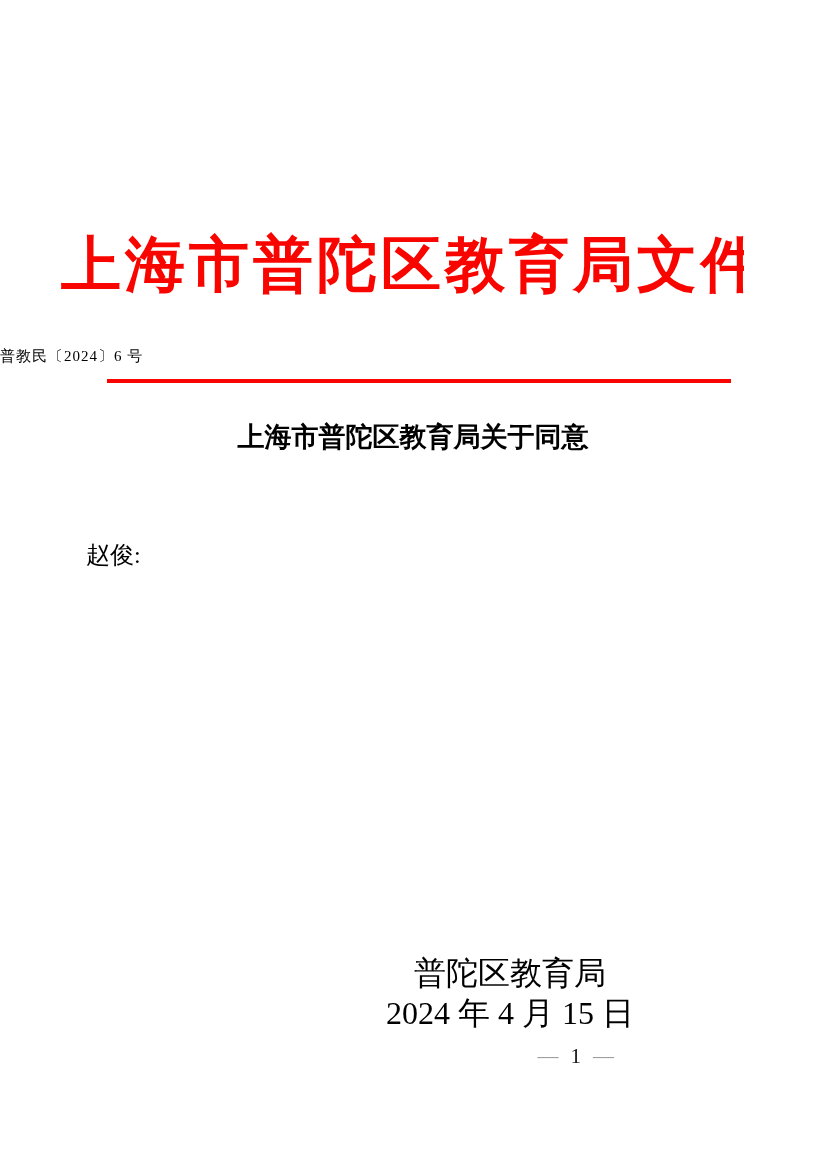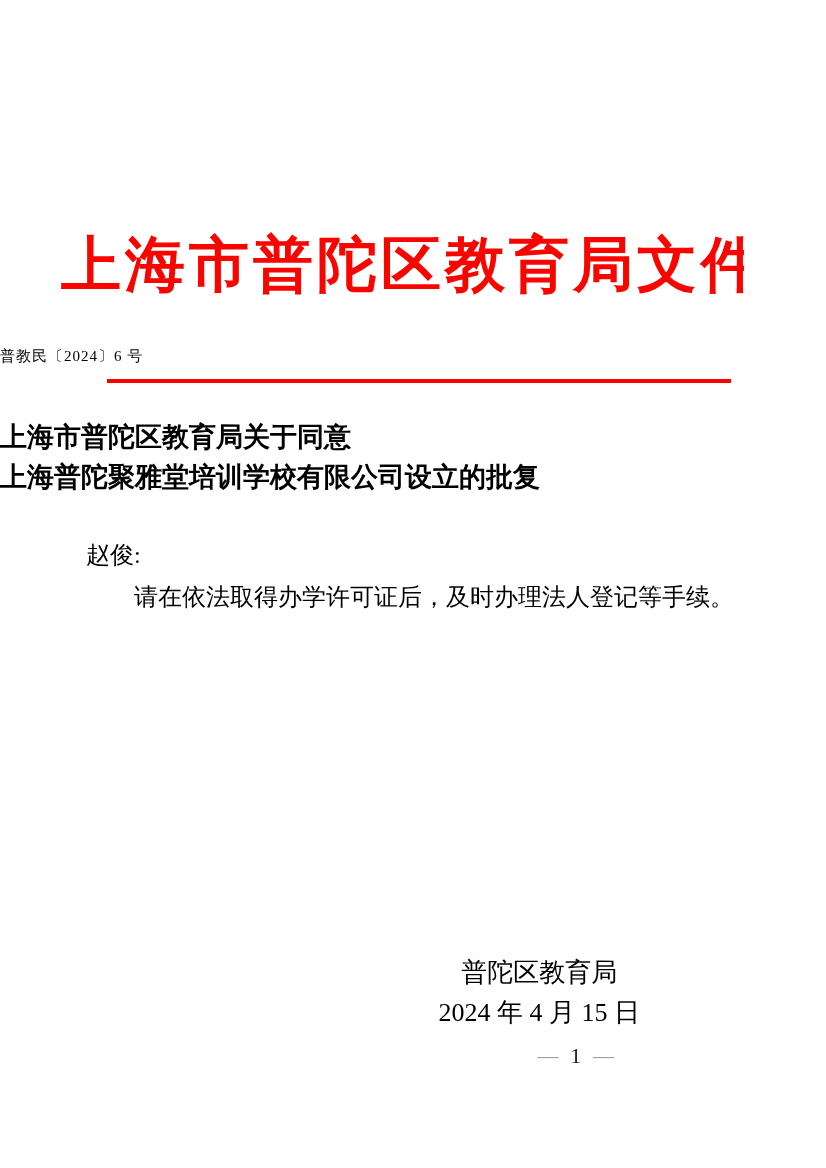--- a/index.html
+++ b/index.html
@@ -36,42 +36,42 @@
   .red-divider {
     position: absolute;
     top: 379px; left: 107px;
     width: 624px; height: 4px;
     background: #f90500;
   }
   .doc-title {
     position: absolute;
     top: 417px; left: 0;
     width: 826px;
-    text-align: left;
+    text-align: center;
     font-size: 27px;
     font-weight: 700;
     line-height: 40px;
   }
   .body-block {
     position: absolute;
     top: 527px; left: 86px;
     width: 700px;
     font-size: 24px;
     line-height: 42px;
     text-align: justify;
     word-break: break-all;
     margin-top: 7px;
   }
   .body-block p { margin: 0; padding: 0; }
   .para { text-indent: 2em; }
   .signature-block {
     position: absolute;
-    top: 953px; right: 104px;
+    top: 953px; right: 110px;
     text-align: center;
-    font-size: 26px;
+    font-size: 32px;
     line-height: 40px;
     white-space: nowrap;
   }
   .page-footer {
     position: absolute;
     top: 1044px; right: 130px;
     font-size: 21px;
     line-height: 24px;
     white-space: nowrap;
   }
@@ -84,26 +84,24 @@
 <div class="page">
 
   <div class="agency-title">上海市普陀区教育局文件</div>
 
   <div class="doc-number">普教民〔2024〕6 号</div>
 
   <div class="red-divider"></div>
 
   <div class="doc-title">
     <div>上海市普陀区教育局关于同意</div>
-    <div>上海普陀聚雅堂培训学校有限公司设立的批复</div>
   </div>
 
   <div class="body-block">
     <p class="salutation">赵俊:</p>
-    <p class="para">请在依法取得办学许可证后，及时办理法人登记等手续。</p>
   </div>
 
   <div class="signature-block">
     <div>普陀区教育局</div>
     <div>2024 年 4 月 15 日</div>
   </div>
 
   <div class="page-footer">
     <span class="dash">—</span><span class="num">1</span><span class="dash">—</span>
   </div>

